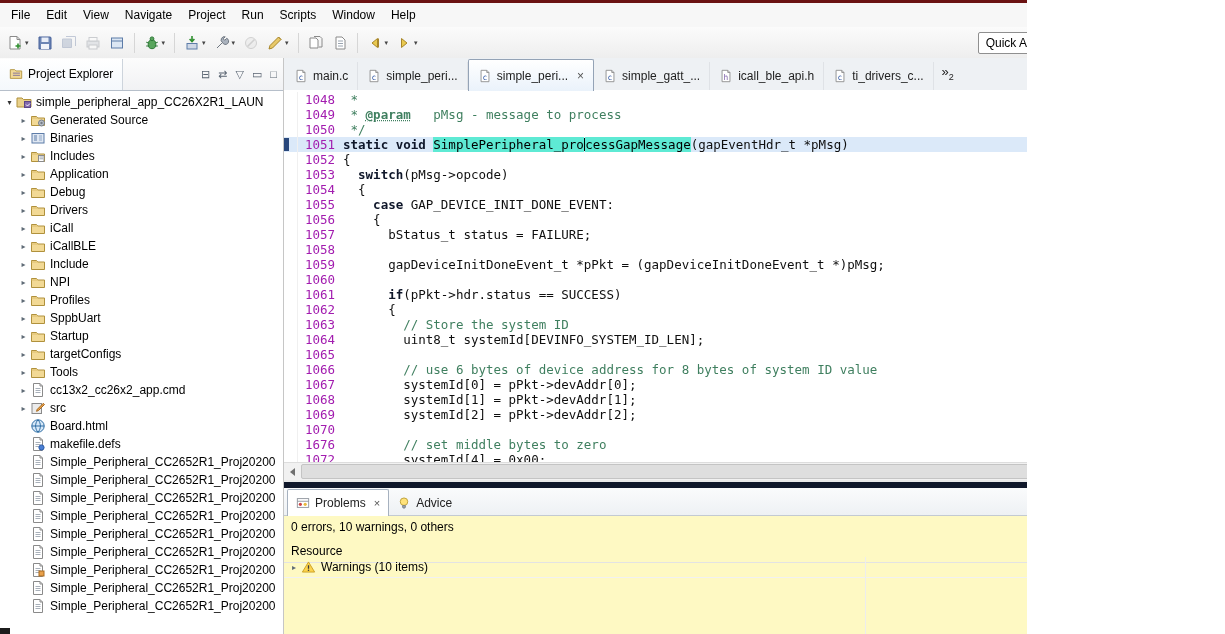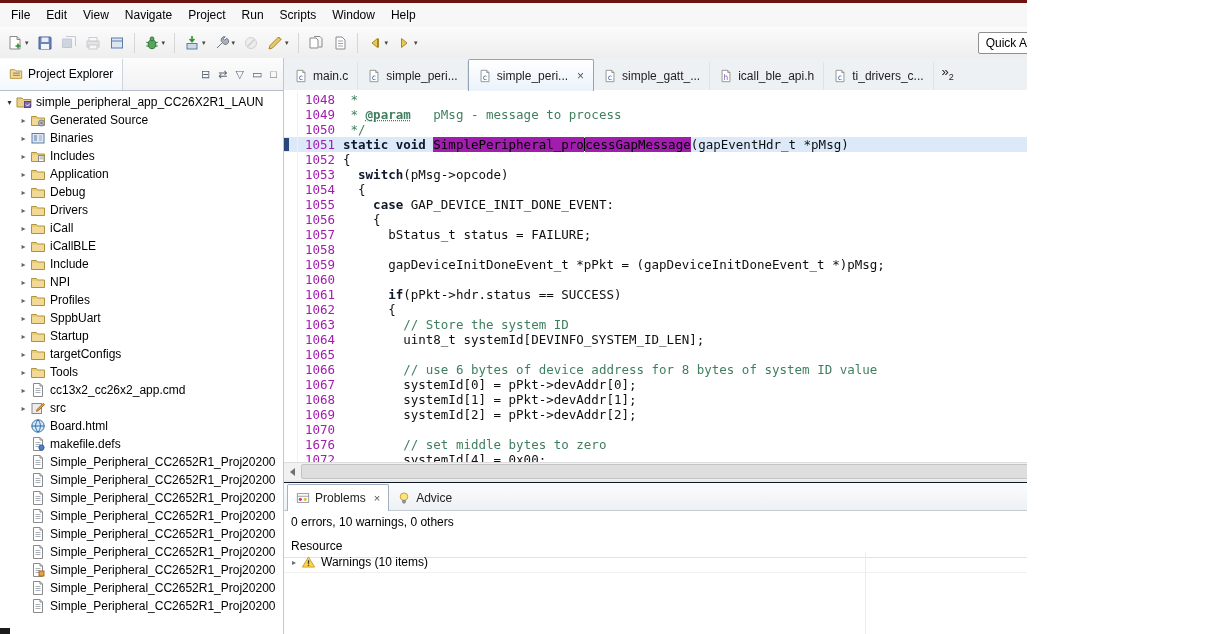--- a/index.html
+++ b/index.html
@@ -64,42 +64,42 @@
   .cl{display:flex;height:15px;position:relative}
   .mk{width:13px;flex:none;position:relative;border-right:1px solid #f0f0f0}
   .ln{width:37px;flex:none;text-align:right;padding-right:8px;color:#a21caf}
   .ct{white-space:pre;color:#0f0f0f}
   .cl.cur{background:#dbe9f9}
   .cl.cur .mk::before{content:"";position:absolute;left:0;top:1px;width:5px;height:13px;background:#29477b}
   .sg-pl{color:#0f0f0f}
   .sg-kw{color:#0f172a;font-weight:bold}
   .sg-cm{color:#3f7f5f}
   .sg-cmt{color:#3f7f5f;font-weight:bold;text-decoration:underline dotted}
-  .sg-oc{background:#a21caf;color:#000}
+  .sg-oc{background:#5eead4;color:#000}
   .caret{display:inline-block;width:1.5px;height:13px;background:#000;vertical-align:-2px}
 
   .vscroll{position:absolute;right:9px;top:0;width:16px;bottom:0;background:#f1f1f1;border-left:1px solid #e2e2e2}
   .vs-up,.vs-dn{position:absolute;left:0;right:0;height:15px;display:flex;align-items:center;justify-content:center}
   .vs-up{top:0}.vs-dn{bottom:0}
   .vs-up::before{content:"";border:4px solid transparent;border-bottom:5px solid #6f6f6f;margin-top:-4px}
   .vs-dn::before{content:"";border:4px solid transparent;border-top:5px solid #6f6f6f;margin-bottom:-4px}
   .vs-thumb{position:absolute;left:1px;right:1px;top:140px;height:38px;background:#dcdcdc;border:1px solid #c2c2c2;border-radius:2px}
   .oruler{position:absolute;right:0;top:0;width:9px;bottom:0;background:#f7f7f7;border-left:1px solid #ececec}
   .or-mark1{position:absolute;left:1px;width:6px;height:6px;top:47px;background:#97a6bb;border:1px solid #7c8da6}
   .or-mark2{position:absolute;left:1px;width:6px;height:6px;top:146px;background:#c3c7cd;border:1px solid #a8adb5}
 
   .hscroll{position:absolute;top:404px;left:0;right:0;height:17px;background:#f1f1f1;border-top:1px solid #dddddd}
   .hs-l,.hs-r{position:absolute;top:0;bottom:0;width:16px;display:flex;align-items:center;justify-content:center}
   .hs-l{left:0}.hs-r{right:0}
   .hs-l::before{content:"";border:4px solid transparent;border-right:5px solid #6f6f6f;margin-left:-4px}
   .hs-r::before{content:"";border:4px solid transparent;border-left:5px solid #6f6f6f;margin-right:-4px}
   .hs-thumb{position:absolute;left:17px;top:1px;bottom:1px;width:825px;background:#dedede;border:1px solid #c4c4c4;border-radius:2px}
 
   
-  .problems{position:absolute;top:424px;left:0;right:0;bottom:0;background:#ffffff;border-top:1px solid #0f172a}
+  .problems{position:absolute;top:424px;left:0;right:0;bottom:0;background:#fef9c3;border-top:6px solid #0f172a}
   .ptabs{height:27px;background:linear-gradient(#fafbfc,#eef1f4);border-bottom:1px solid #c3cad2;
          display:flex;align-items:flex-end;padding-left:3px}
   .ptab{display:flex;align-items:center;gap:5px;height:24px;padding:0 8px;color:#222}
   .ptab.active{background:#fff;border:1px solid #a6b1bf;border-bottom:none;margin-bottom:-1px;
                border-radius:2px 2px 0 0;height:26px;z-index:2}
   .ptab .close{font-size:11px;color:#555;margin-left:3px}
   .psummary{height:20px;padding:4px 0 0 7px}
   .phead{height:22px;display:flex;border-bottom:1px solid #e3e3e3;align-items:stretch}
   .ph-desc{width:581px;display:flex;align-items:center;padding-left:12px;border-right:1px solid #e3e3e3}
   .ph-res{flex:1;display:flex;align-items:center;padding-left:7px}

